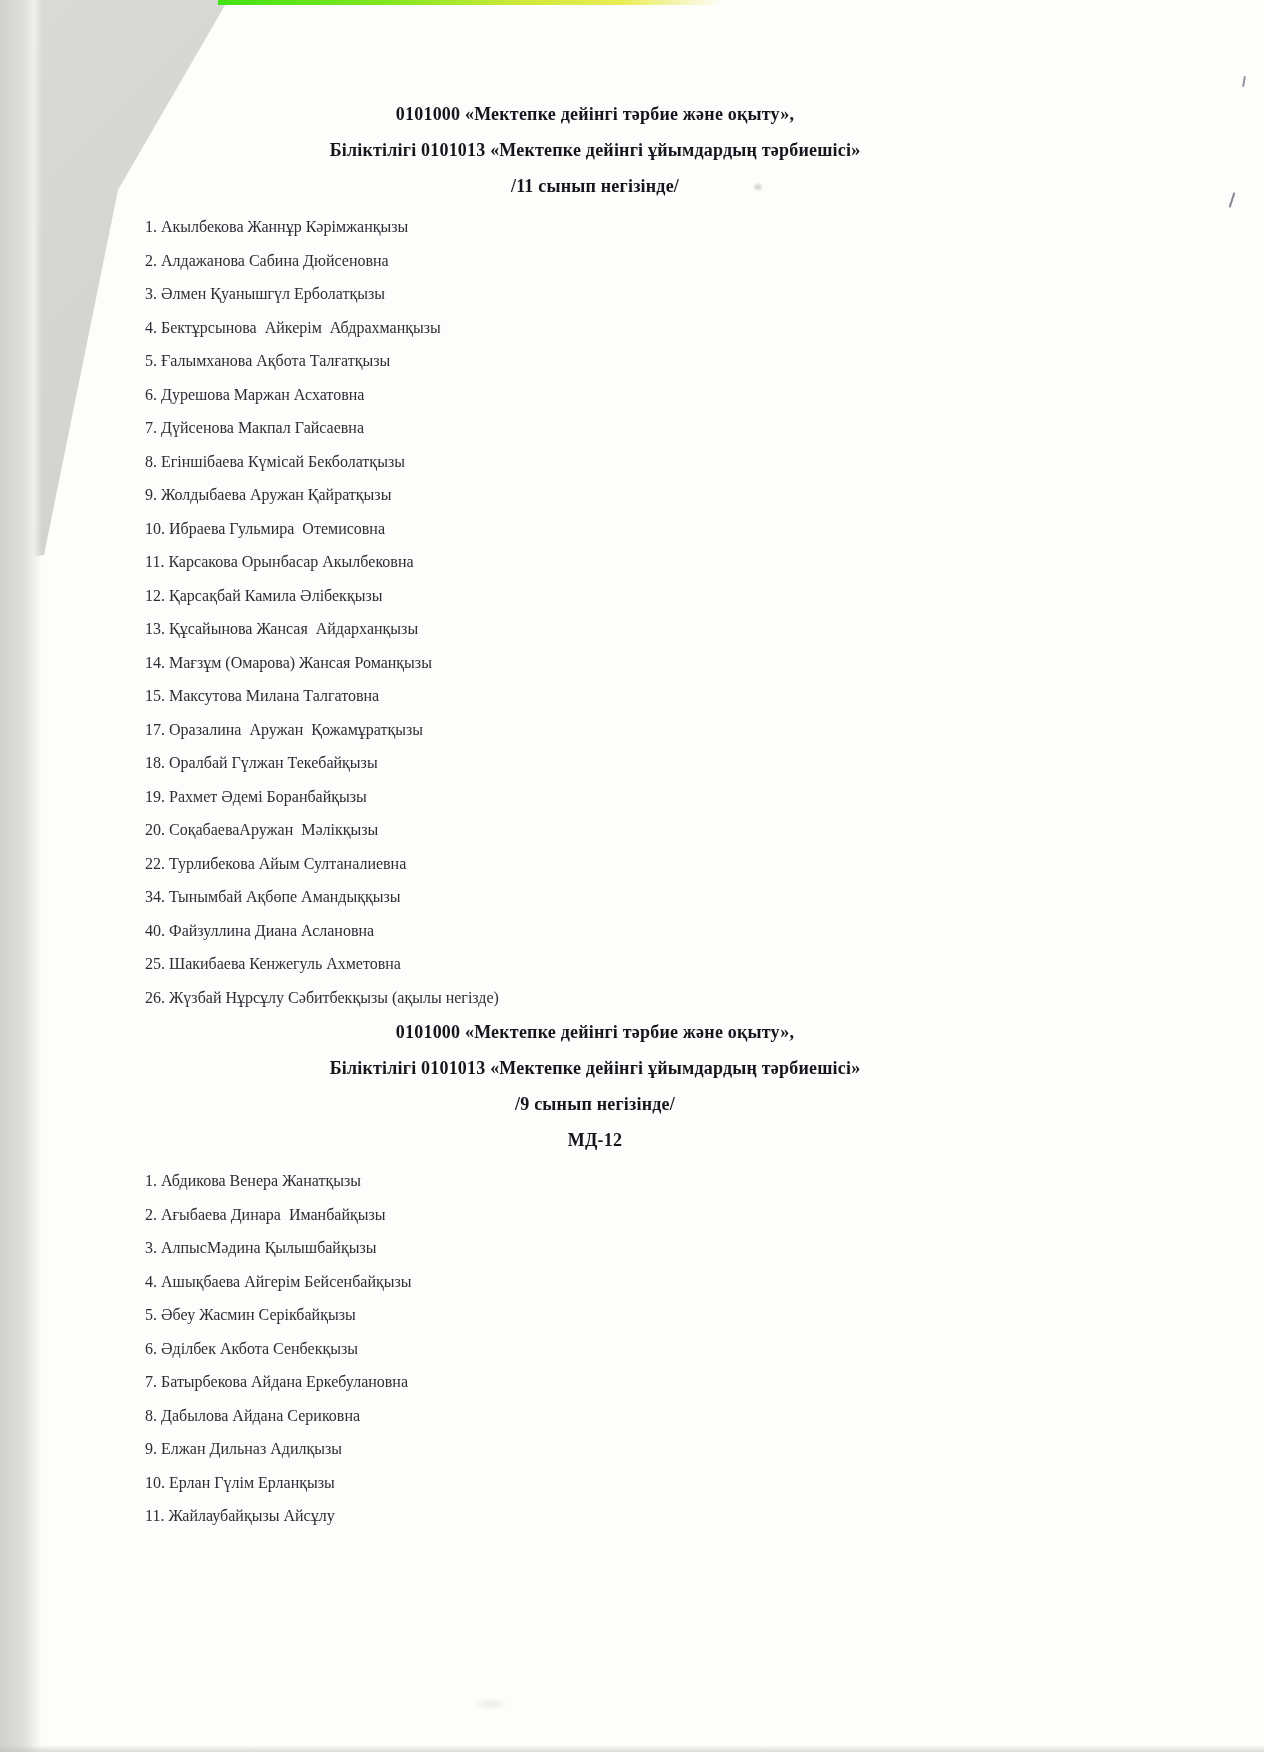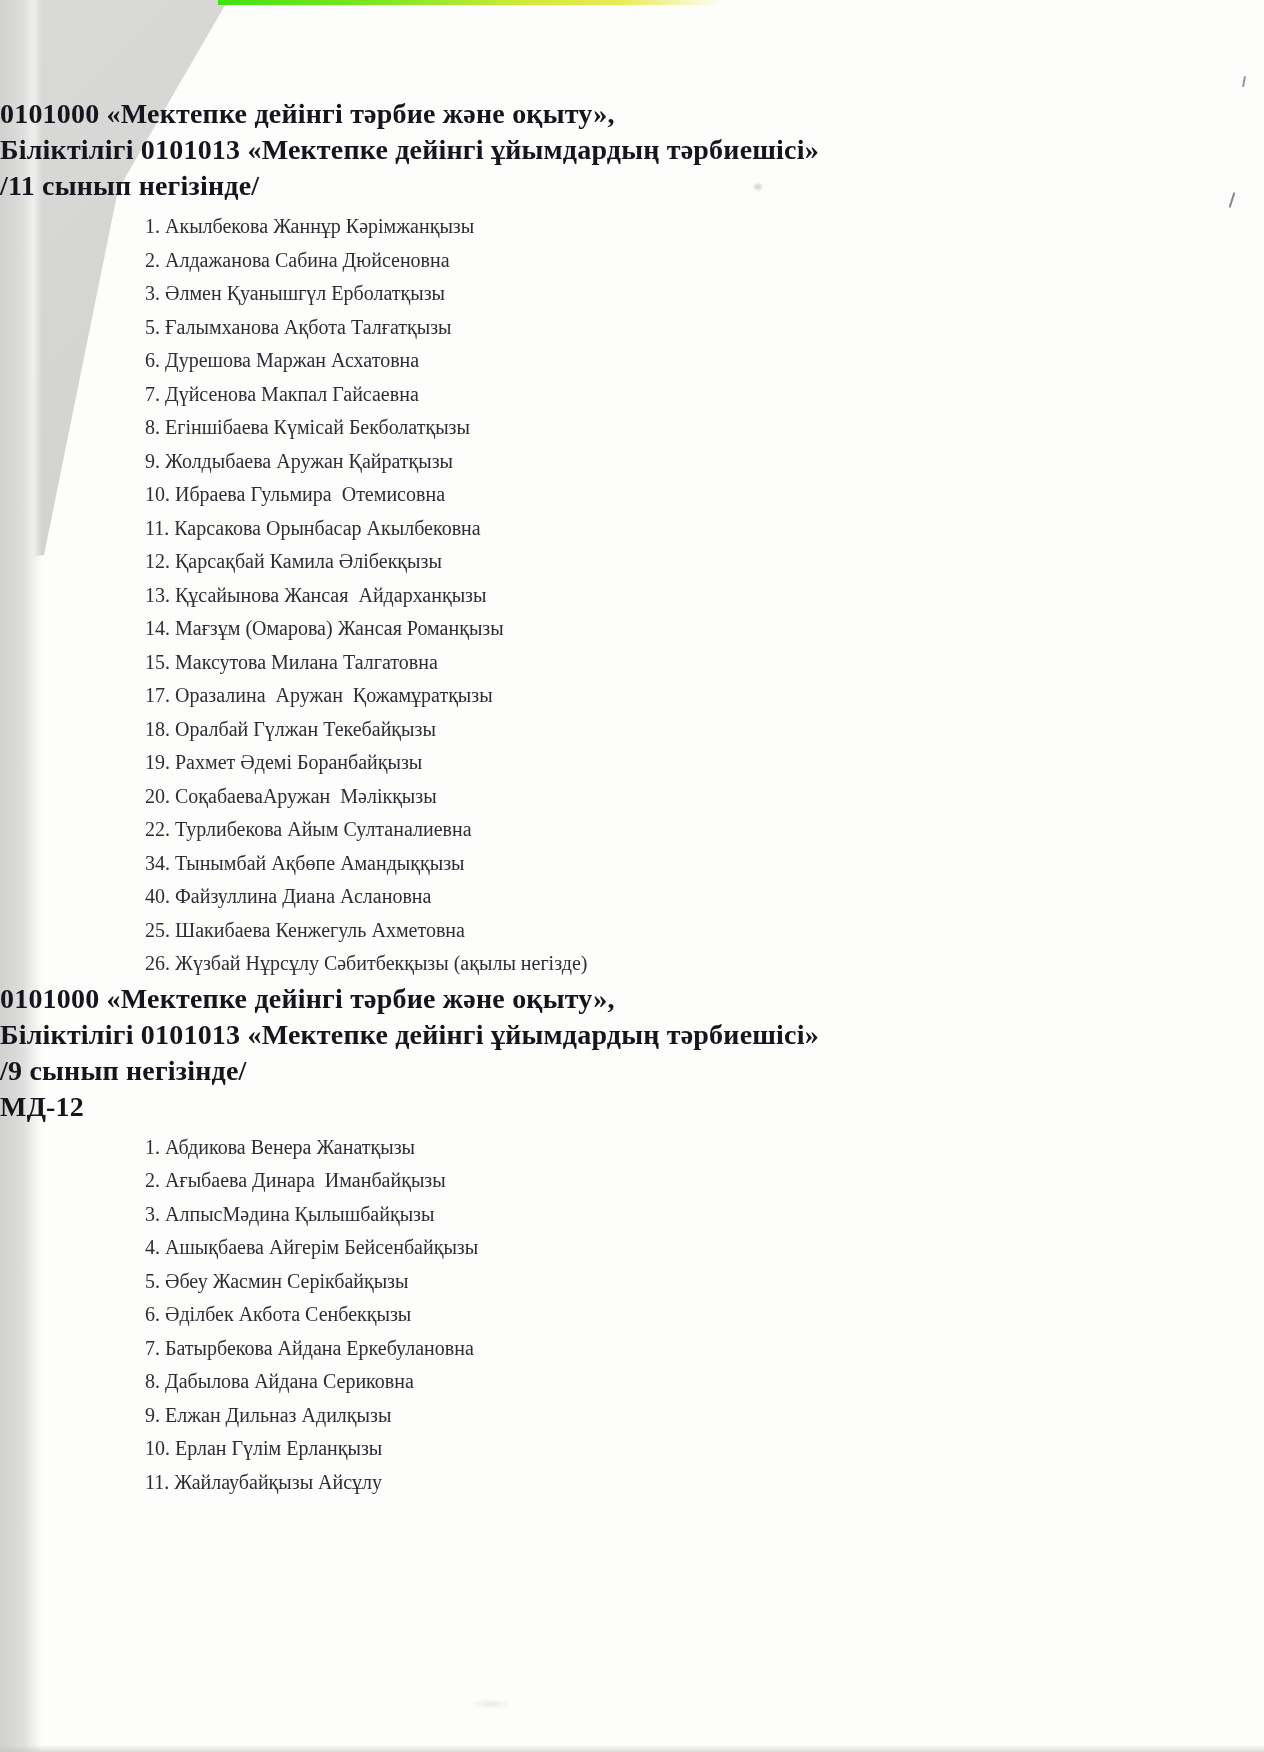--- a/index.html
+++ b/index.html
@@ -44,34 +44,34 @@
   }
   .smudge-2 {
     position: absolute; left: 470px; top: 1698px; width: 40px; height: 12px;
     background: radial-gradient(ellipse at center, rgba(150,150,148,0.18), rgba(255,255,255,0) 70%);
   }
   
   .content {
     position: absolute; left: 0; top: 96px; width: 1190px;
   }
   .hdr {
-    text-align: left;
+    text-align: center;
     font-weight: bold;
-    font-size: 28px;
+    font-size: 18px;
     line-height: 36px;
     color: #15151d;
     white-space: pre-wrap;
     letter-spacing: 0.2px;
   }
   .students {
     margin: 6px 0 0 145px;
     text-align: left;
   }
   .student {
-    font-size: 20px;
+    font-size: 16px;
     line-height: 33.5px;
     color: #2d2d36;
     white-space: pre-wrap;
   }
 </style>
 </head>
 <body>
 
 <div class="scan">
 
@@ -91,20 +91,21 @@
       <div class="hdr">Біліктілігі 0101013 «Мектепке дейінгі ұйымдардың тәрбиешісі»</div>
       <div class="hdr">/11 сынып негізінде/</div>
       <div class="students">
 
           <div class="student">1. Акылбекова Жаннұр Кәрімжанқызы</div>
 
           <div class="student">2. Алдажанова Сабина Дюйсеновна</div>
 
           <div class="student">3. Әлмен Қуанышгүл Ерболатқызы</div>
 
+          <div class="student">4. Бектұрсынова  Айкерім  Абдрахманқызы</div>
 
           <div class="student">5. Ғалымханова Ақбота Талғатқызы</div>
 
           <div class="student">6. Дурешова Маржан Асхатовна</div>
 
           <div class="student">7. Дүйсенова Макпал Гайсаевна</div>
 
           <div class="student">8. Егіншібаева Күмісай Бекболатқызы</div>
 
           <div class="student">9. Жолдыбаева Аружан Қайратқызы</div>

